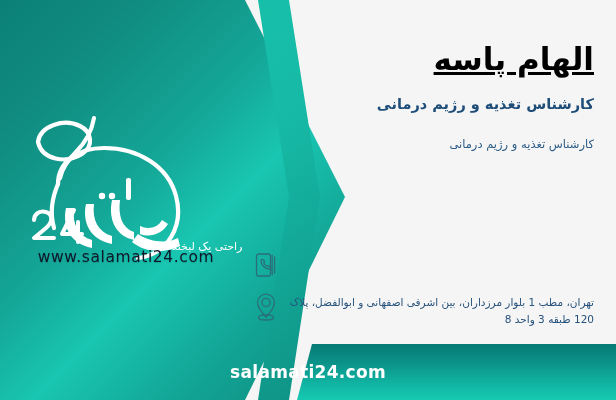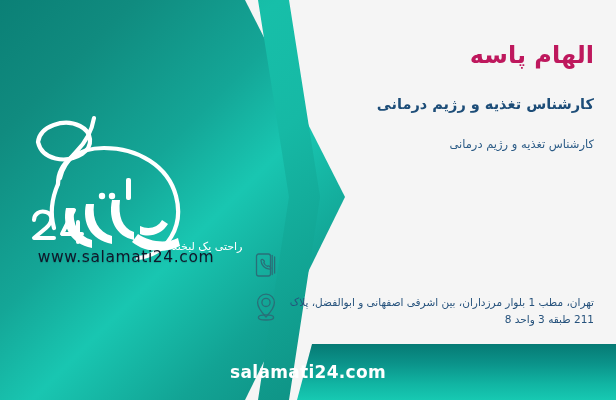--- a/index.html
+++ b/index.html
@@ -60,24 +60,25 @@
     position:absolute;
     right:22px;top:0;
     width:345px;height:400px;
     text-align:right;
     direction:rtl;
   }
   .person-name{
     position:absolute;
     right:0;top:40px;
     width:100%;
-    font-size:24px;
+    font-size:31px;
     font-weight:bold;
-    color:#be185d;
+    color:#000000;
     line-height:1.25;
+    text-decoration:underline;
   }
   .person-role{
     position:absolute;
     right:0;top:94px;
     width:100%;
     font-size:14.5px;
     font-weight:bold;
     color:#1d4d78;
     line-height:1.4;
   }
@@ -199,21 +200,21 @@
           <svg width="22" height="26" viewBox="0 0 22 26" fill="none" stroke="#2a6f78" stroke-width="1.3" stroke-linecap="round" stroke-linejoin="round">
             <rect x="1.5" y="2" width="14" height="22" rx="2.2"></rect>
             <line x1="17.2" y1="3.5" x2="17.2" y2="22.5"></line>
             <line x1="19.6" y1="5" x2="19.6" y2="21"></line>
             <path d="M6 8.6 C 6 7.6, 7 7, 7.8 7.6 L 9 8.8 C 9.6 9.4, 9.4 10.2, 8.8 10.6 C 9.4 12.4, 10.8 13.8, 12.6 14.4 C 13 13.8, 13.8 13.6, 14.4 14.2 L 15.6 15.4 C 16.2 16.2, 15.6 17.2, 14.6 17.2 C 10.2 17.2, 6 13, 6 8.6 Z"></path>
           </svg>
         </div>
       </div>
 
       <div class="contact-row">
-        <div class="contact-text">تهران، مطب 1 بلوار مرزداران، بین اشرفی اصفهانی و ابوالفضل، پلاک 211 طبقه 3 واحد 8</div>
+        <div class="contact-text">تهران، مطب 1 بلوار مرزداران، بین اشرفی اصفهانی و ابوالفضل، پلاک 120 طبقه 3 واحد 8</div>
         <div class="contact-icon">
           <svg width="26" height="30" viewBox="0 0 26 30" fill="none" stroke="#2a6f78" stroke-width="1.3" stroke-linecap="round" stroke-linejoin="round">
             <path d="M13 2.2 C 8.3 2.2, 4.6 5.9, 4.6 10.6 C 4.6 16.4, 13 25, 13 25 C 13 25, 21.4 16.4, 21.4 10.6 C 21.4 5.9, 17.7 2.2, 13 2.2 Z"></path>
             <circle cx="13" cy="10.4" r="4.1"></circle>
             <ellipse cx="13" cy="25.4" rx="7.6" ry="2.6"></ellipse>
           </svg>
         </div>
       </div>
 
     </div>

